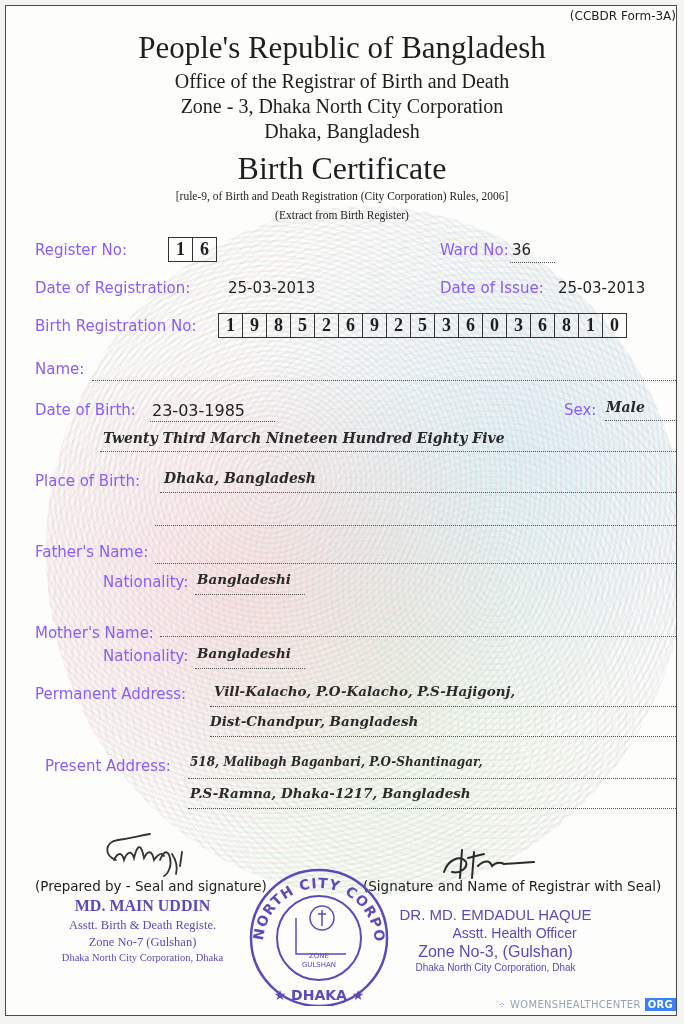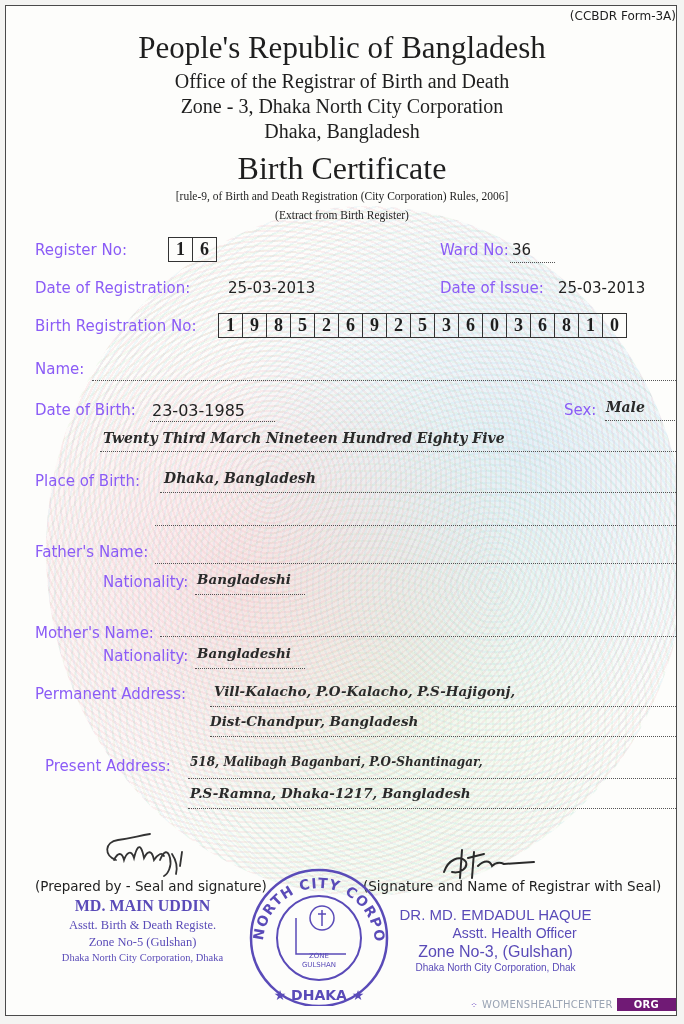--- a/index.html
+++ b/index.html
@@ -43,21 +43,21 @@
   .boxrow { position:absolute; display:flex; border:1.5px solid #333; }
   .boxrow .cell {
     width:23px; height:23px; border-right:1.5px solid #333;
     font-family:"Liberation Serif", serif; font-weight:bold; font-size:18px;
     display:flex; align-items:center; justify-content:center;
   }
   .boxrow .cell:last-child { border-right:none; }
   .stamp-l { font-family:"Liberation Serif", serif; color:#5a4bb8; text-align:center; }
   .stamp-r { font-family:"Liberation Sans", sans-serif; color:#5a4bb8; text-align:center; }
   .wm { right:8px; top:998px; font-size:10px; color:#9aa4b4; letter-spacing:0.3px; display:flex; align-items:center; gap:4px; }
-  .wm .org { background:#701a75; color:#fff; font-weight:bold; padding:1px 17px; font-size:10px; }
+  .wm .org { background:#3b82f6; color:#fff; font-weight:bold; padding:1px 3px; font-size:10px; }
 </style>
 </head>
 <body>
 
 <div class="sheet">
   <div class="guilloche"></div>
 </div>
 
 <div class="abs sans form-code">(CCBDR Form-3A)</div>
 <div class="abs serif center h1">People's Republic of Bangladesh</div>
@@ -152,21 +152,21 @@
 </svg>
 <svg class="abs" style="left:438px; top:840px;" width="100" height="45" viewBox="0 0 100 45">
   <path d="M6 32 C 10 20, 22 14, 28 22 C 30 28, 22 34, 14 32 M24 10 L 22 38 M30 18 L 46 14 M36 12 L 34 38 M40 26 C 46 20, 52 20, 54 26 C 58 22, 62 22, 66 24 L 96 22" fill="none" stroke="#2a2a2a" stroke-width="2" stroke-linecap="round"></path>
 </svg>
 
 <div class="abs sans" style="left:35px; top:878px; font-size:13.5px;">(Prepared by - Seal and signature)</div>
 <div class="abs sans" style="left:363px; top:878px; font-size:13.5px;">(Signature and Name of Registrar with Seal)</div>
 
 <div class="abs stamp-l" style="left:35px; top:897px; width:215px; font-size:16px; font-weight:bold;">MD. MAIN UDDIN</div>
 <div class="abs stamp-l" style="left:35px; top:918px; width:215px; font-size:12.5px;">Asstt. Birth &amp; Death Registe.</div>
-<div class="abs stamp-l" style="left:35px; top:935px; width:215px; font-size:12.5px;">Zone No-5 (Gulshan)</div>
+<div class="abs stamp-l" style="left:35px; top:935px; width:215px; font-size:12.5px;">Zone No-7 (Gulshan)</div>
 <div class="abs stamp-l" style="left:35px; top:952px; width:215px; font-size:10.5px;">Dhaka North City Corporation, Dhaka</div>
 
 <div class="abs stamp-r" style="left:388px; top:906px; width:215px; font-size:15px;">DR. MD. EMDADUL HAQUE</div>
 <div class="abs stamp-r" style="left:388px; top:925px; width:215px; font-size:14px;margin-left:19px;">Asstt. Health Officer</div>
 <div class="abs stamp-r" style="left:388px; top:943px; width:215px; font-size:16px;">Zone No-3, (Gulshan)</div>
 <div class="abs stamp-r" style="left:388px; top:962px; width:215px; font-size:10px;">Dhaka North City Corporation, Dhak</div>
 
 <svg class="abs" style="left:246px; top:866px;" width="146" height="140" viewBox="0 0 146 140">
   <defs>
     <path id="sealArcTop" d="M 17 78 A 56 56 0 1 1 129 78"></path>

